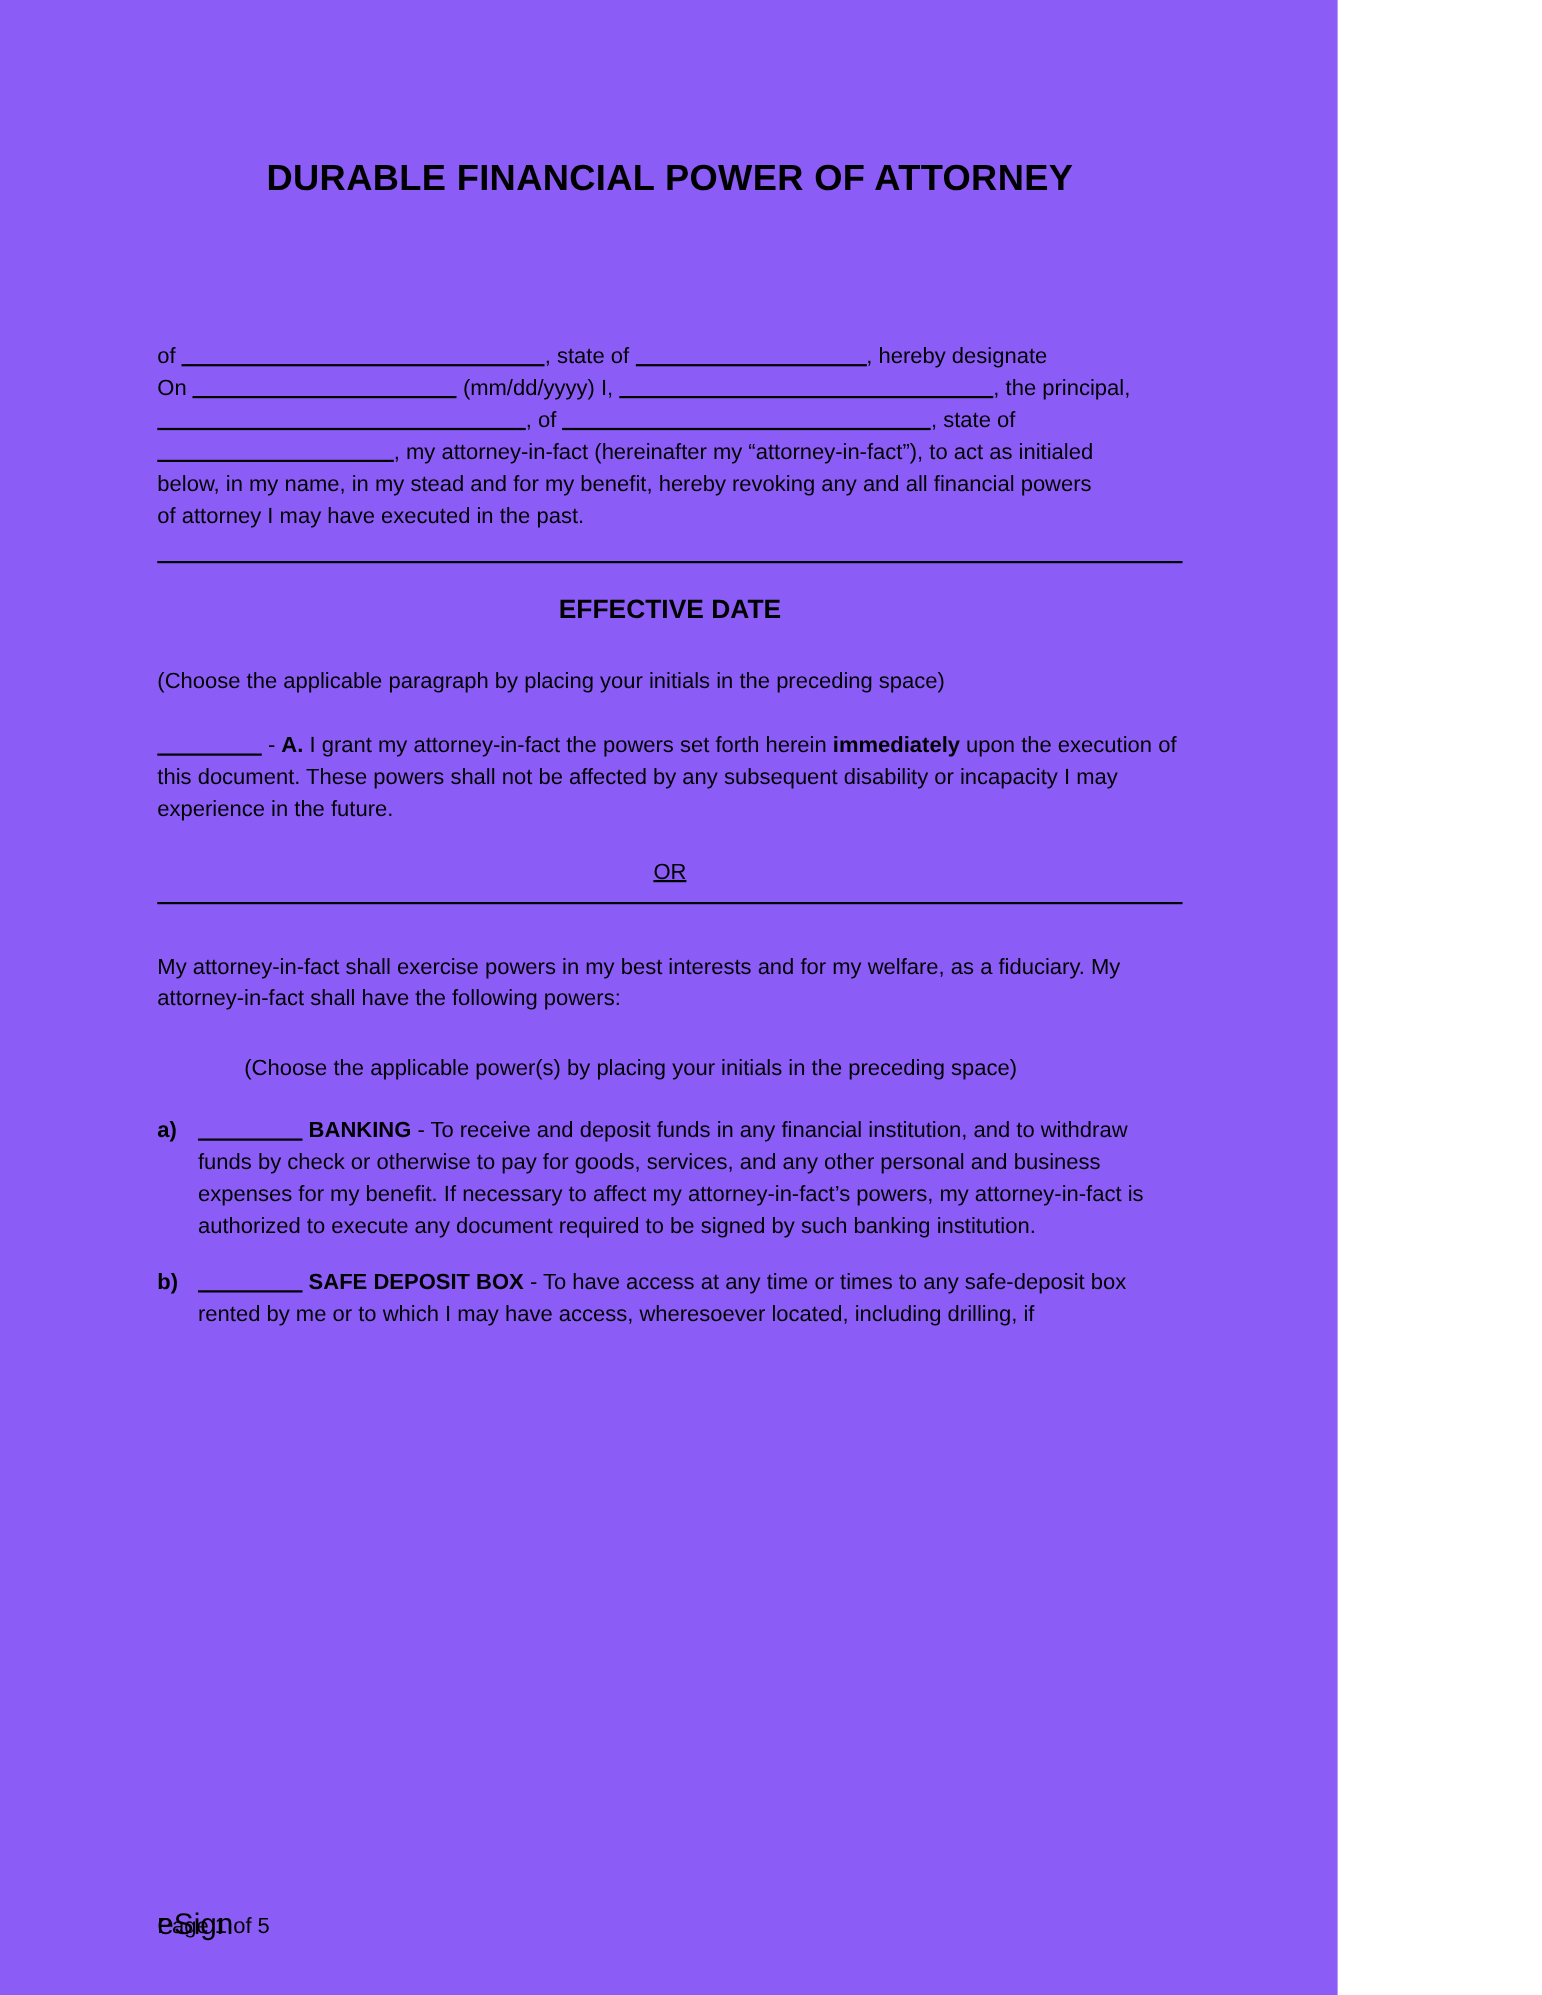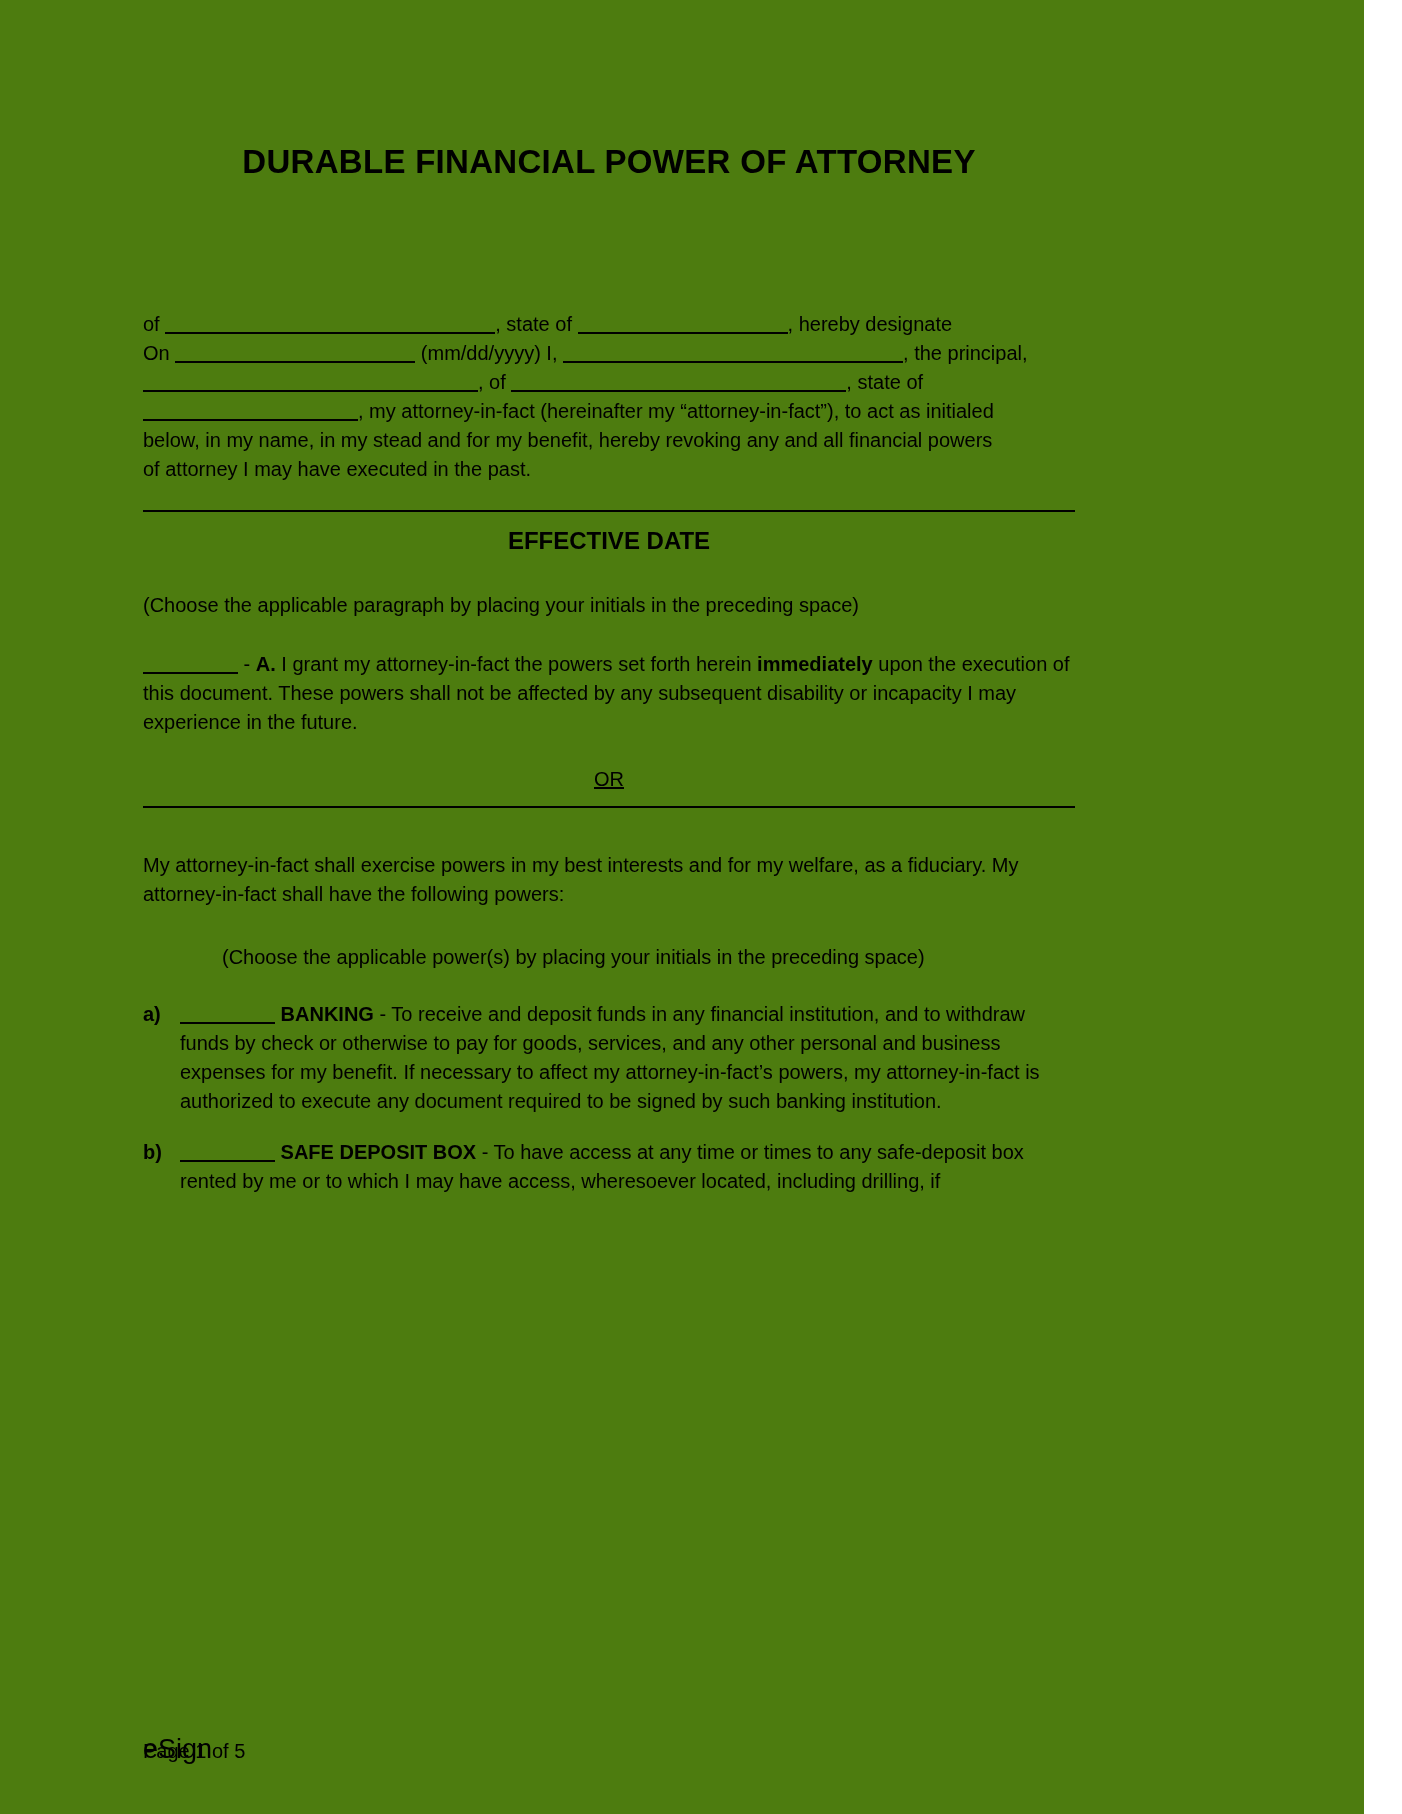--- a/index.html
+++ b/index.html
@@ -1,22 +1,22 @@
 <!DOCTYPE html>
 <html><head>
 <meta charset="utf-8">
 <style>
   * { margin: 0; padding: 0; box-sizing: border-box; }
   html, body { background: #ffffff; }
   body { font-family: "Liberation Sans", sans-serif; color: #000; }
   .page {
     position: relative;
-    width: 1364px;
+    width: 1216px;
     height: 1814px;
-    background: #4d7c0f;
+    background: #8b5cf6;
     overflow: hidden;
   }
   .content {
     position: absolute;
     left: 143px;
     top: 0;
     width: 932px;
     font-size: 20px;
     line-height: 29px;
   }
@@ -30,21 +30,21 @@
   }
   .intro { margin-top: 128px; }
   .line { height: 29px; white-space: nowrap; }
   .rule {
     border: 0;
     border-top: 2px solid #000;
     margin-top: 26px;
   }
   .rule-2 { margin-top: 12px; }
   .section-heading {
-    margin-top: 14px;
+    margin-top: 28px;
     font-size: 24px;
     line-height: 29px;
     font-weight: bold;
     text-align: center;
   }
   .powers-heading { margin-top: 38px; }
   .instruction { margin-top: 36px; }
   .instruction-indent { margin-top: 34px; padding-left: 79px; }
   .para { margin-top: 30px; }
   .powers-intro { margin-top: 43px; }

